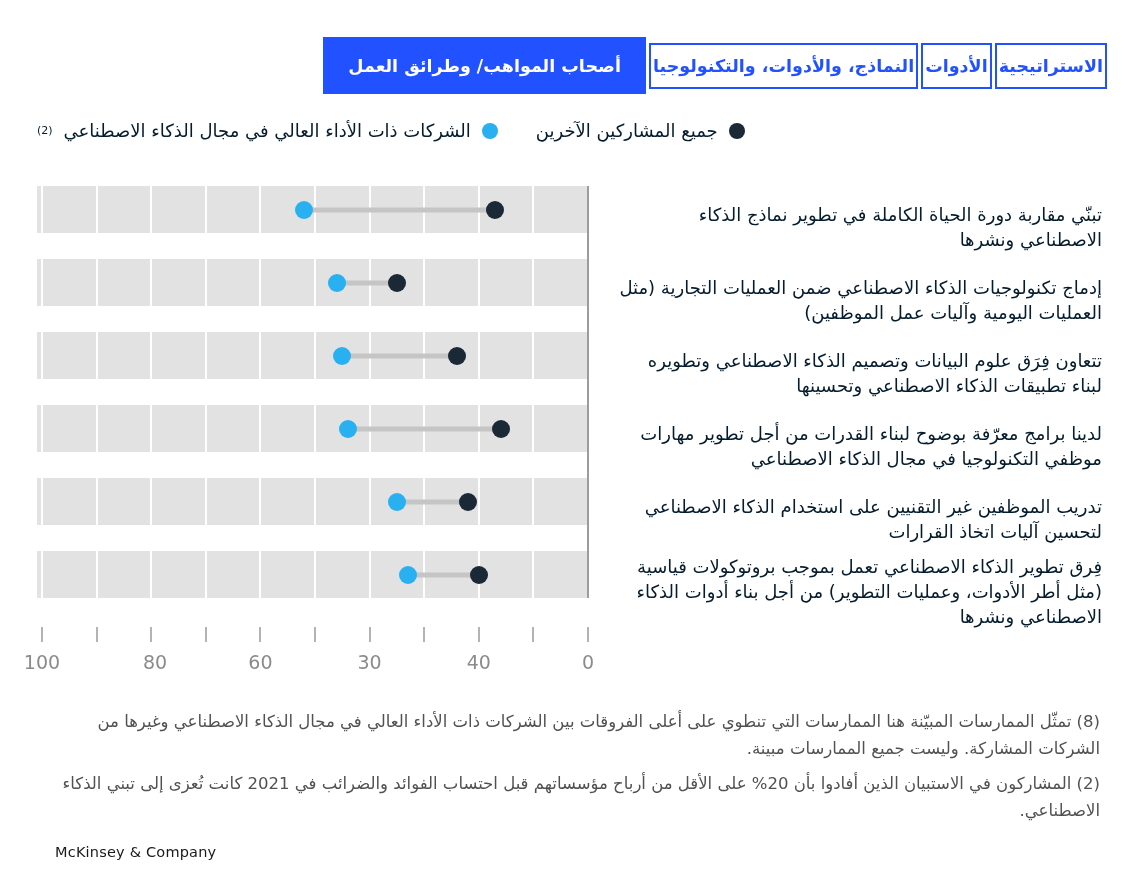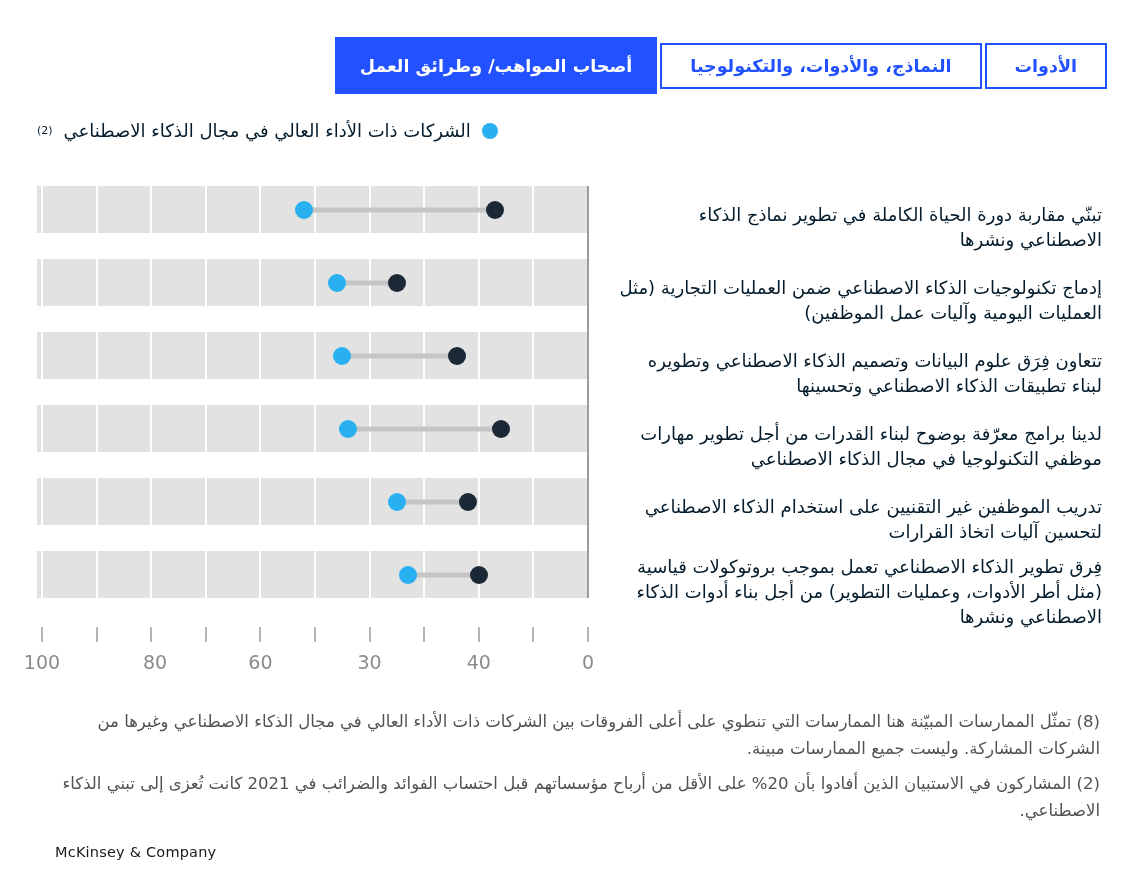--- a/index.html
+++ b/index.html
@@ -7,21 +7,21 @@
     --text:#051c2c;
     --band:#e2e2e2;
   }
   *{box-sizing:border-box;}
   body{margin:0;background:#ffffff;font-family:"DejaVu Sans", sans-serif;}
   .page{width:1137px;height:893px;background:#fff;direction:rtl;position:relative;overflow:hidden;}
 
   
   .tab-bar{display:flex;align-items:center;gap:3px;padding:37px 30px 0 0;}
   .tab{border:2px solid var(--blue);color:var(--blue);background:#fff;font-weight:bold;
-       font-size:17.5px;height:46px;display:flex;align-items:center;padding:0 28px;cursor:pointer;white-space:nowrap;}
+       font-size:17.5px;height:46px;display:flex;align-items:center;padding:0 2px;cursor:pointer;white-space:nowrap;}
   .tab.active{background:var(--blue);color:#fff;height:57px;padding:0 23px;}
 
   
   .legend{display:flex;justify-content:flex-end;align-items:center;gap:38px;margin:26px 0 0 0;padding-left:37px;}
   .legend-item{display:flex;align-items:center;gap:11px;font-size:18px;color:var(--text);}
   .legend-dot{width:16px;height:16px;border-radius:50%;flex:0 0 auto;}
   .legend-item sup{font-size:11px;color:var(--text);}
 
   
   .chart{display:flex;gap:24px;margin-top:32px;padding:0 35px 0 37px;}
@@ -45,26 +45,31 @@
 
   .logo-row{position:absolute;left:55px;bottom:32px;direction:ltr;}
   .logo{font-size:14.5px;color:#1a1a1a;letter-spacing:0.2px;}
 </style>
 </head>
 <body>
 
 <div class="page">
 
   <div class="tab-bar" id="tab-bar">
+      <div class="tab">الاستراتيجية</div>
       <div class="tab">الأدوات</div>
       <div class="tab">النماذج، والأدوات، والتكنولوجيا</div>
       <div class="tab active">أصحاب المواهب/ وطرائق العمل</div>
     </div>
 
   <div class="legend" id="legend">
+      <div class="legend-item">
+        <span class="legend-dot" style="background: rgb(27, 40, 54);"></span>
+        <span>جميع المشاركين الآخرين</span>
+      </div>
       <div class="legend-item">
         <span class="legend-dot" style="background: rgb(41, 176, 240);"></span>
         <span>الشركات ذات الأداء العالي في مجال الذكاء الاصطناعي</span>
         <sup>(2)</sup>
       </div>
     </div>
 
   <div class="chart">
     <div class="labels-col" id="labels-col">
         <div class="label-row">

